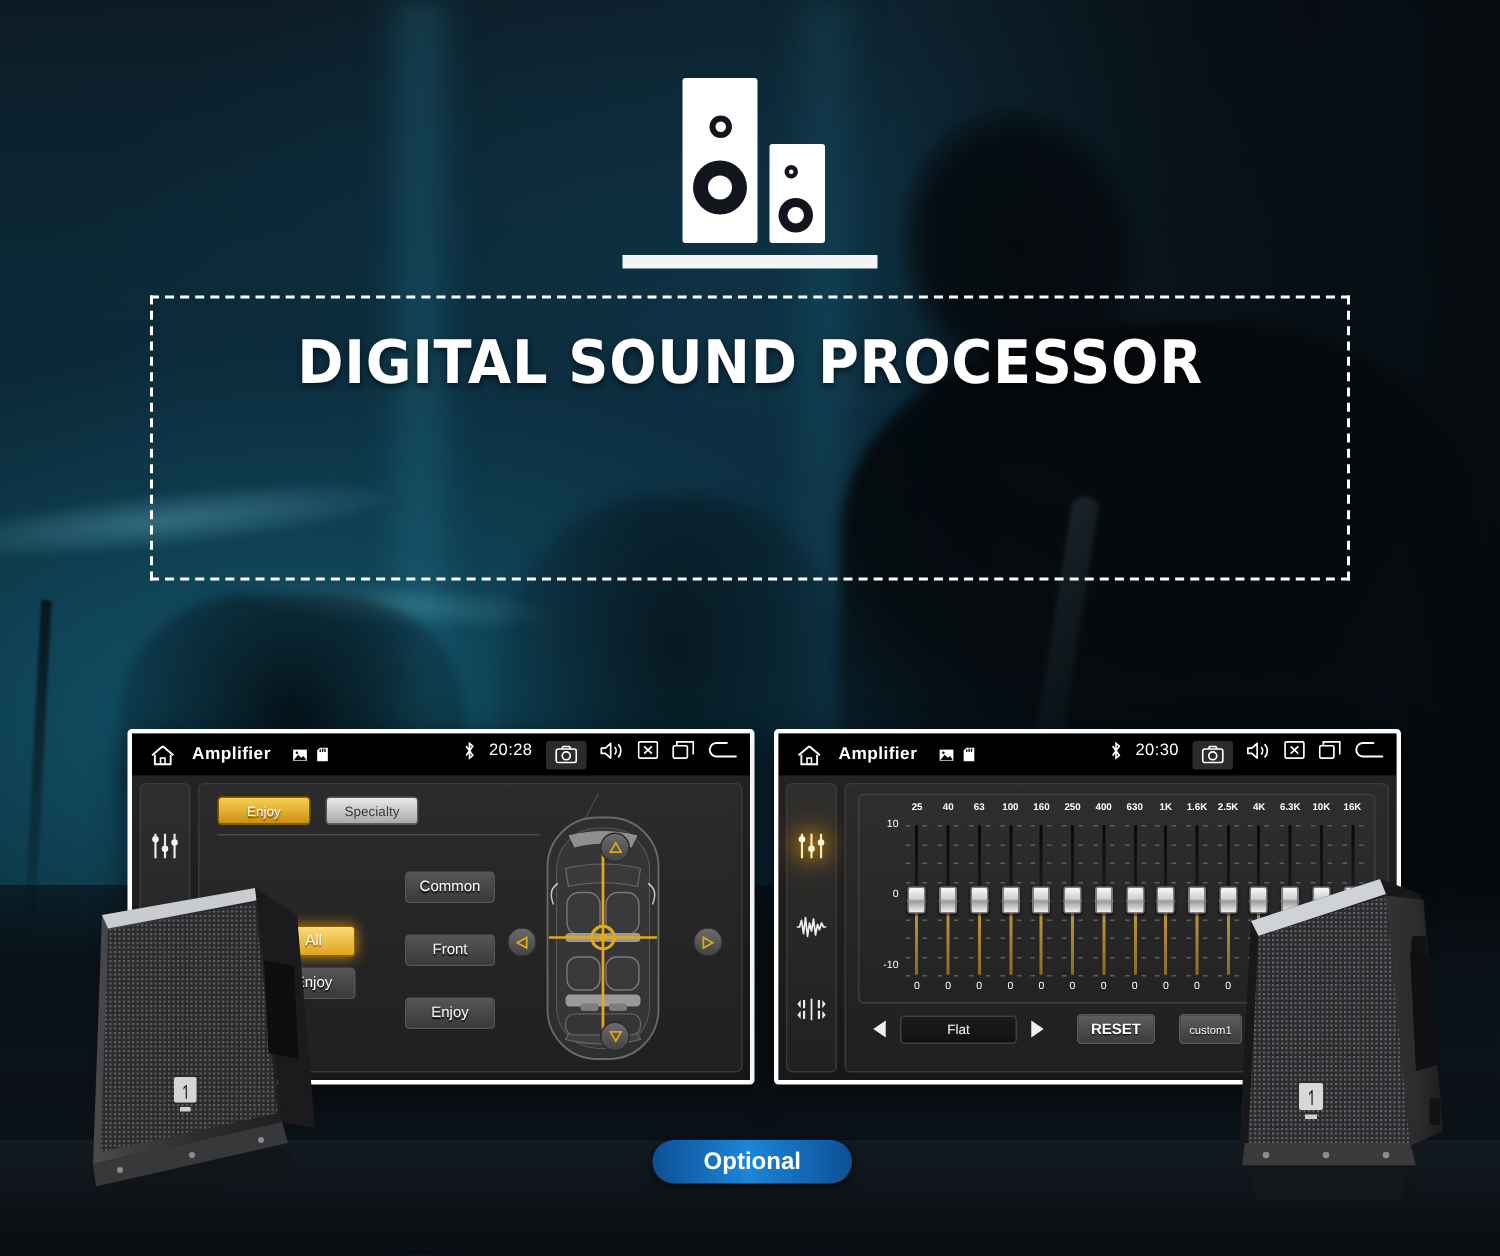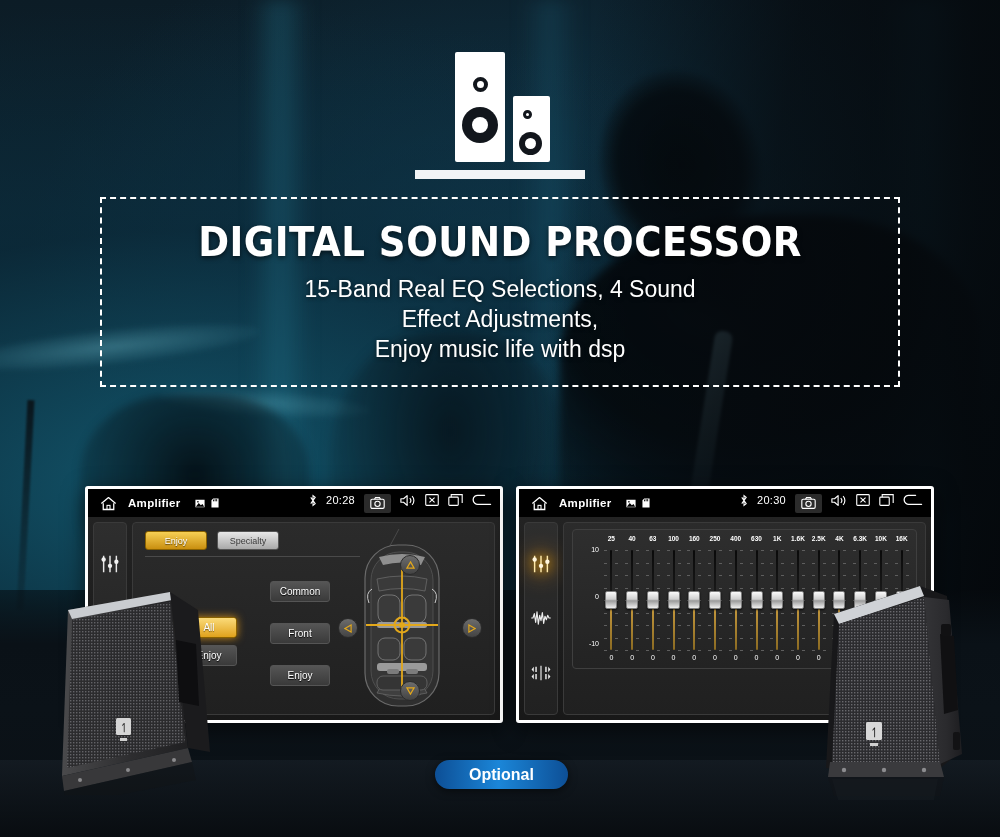--- a/index.html
+++ b/index.html
@@ -205,25 +205,20 @@
     <div class="ring" style="left:7px; top:55px; width:36px; height:36px; background:#12161c;"></div>
     <div class="ring" style="left:17px; top:65px; width:16px; height:16px; background:#fff;"></div>
     <div class="ring" style="left:68px; top:58px; width:9px; height:9px; border:3px solid #12161c; background:#fff;"></div>
     <div class="ring" style="left:64px; top:80px; width:23px; height:23px; background:#12161c;"></div>
     <div class="ring" style="left:70px; top:86px; width:11px; height:11px; background:#fff;"></div>
   </div>
   <div class="underline"></div>
 
   <div class="dash-box">
     <div class="headline">DIGITAL SOUND PROCESSOR</div>
-    <div class="subline">
-      <div>15-Band Real EQ Selections, 4 Sound</div>
-      <div>Effect Adjustments,</div>
-      <div>Enjoy music life with dsp</div>
-    </div>
   </div>
 
   <div class="tablet left">
     <div class="statusbar">
       <div class="sb-home">
         <svg width="17" height="15" viewBox="0 0 22 20">
             <path d="M11 2 L1.5 10 M11 2 L20.5 10" stroke="#fff" stroke-width="1.7" fill="none"></path>
             <path d="M4 9.5 V18 H18 V9.5" stroke="#fff" stroke-width="1.7" fill="none"></path>
             <rect x="9" y="12.5" width="4" height="5.5" stroke="#fff" stroke-width="1.4" fill="none"></rect>
           </svg>
@@ -870,20 +865,36 @@
               <span>0</span>
               <span>0</span>
               <span>0</span>
               <span>0</span>
               <span>0</span>
               <span>0</span>
               <span>0</span>
             </div>
         </div>
 
+        <div class="eq-ctrl">
+          <span style="margin-left:8px;">
+            <svg width="14" height="14" viewBox="0 0 16 16">
+                <path d="M12 1.5 L2.5 8 L12 14.5 Z" fill="#f0f0f0"></path>
+              </svg>
+          </span>
+          <div class="preset-box">Flat</div>
+          <span>
+            <svg width="14" height="14" viewBox="0 0 16 16">
+                <path d="M4 1.5 L13.5 8 L4 14.5 Z" fill="#f0f0f0"></path>
+              </svg>
+          </span>
+          <div class="ctrl-btn" style="width:52px; margin-left:20px; font-size:10px; font-weight:bold;">RESET</div>
+          <div class="ctrl-btn" style="width:42px; margin-left:16px; font-size:7.5px;">custom1</div>
+          <div class="ctrl-btn" style="width:42px; margin-left:8px; font-size:7.5px;">c</div>
+        </div>
       </div>
     </div>
   </div>
 
   <div class="spk3d" style="left:58px; top:580px; width:180px; height:215px;">
     <svg width="180" height="215" viewBox="0 0 180 215">
       <defs>
         <linearGradient id="gl1" x1="0" y1="0" x2="1" y2="0">
           <stop offset="0" stop-color="#4a4a4c"></stop>
             <stop offset="0.55" stop-color="#2d2d2f"></stop>

